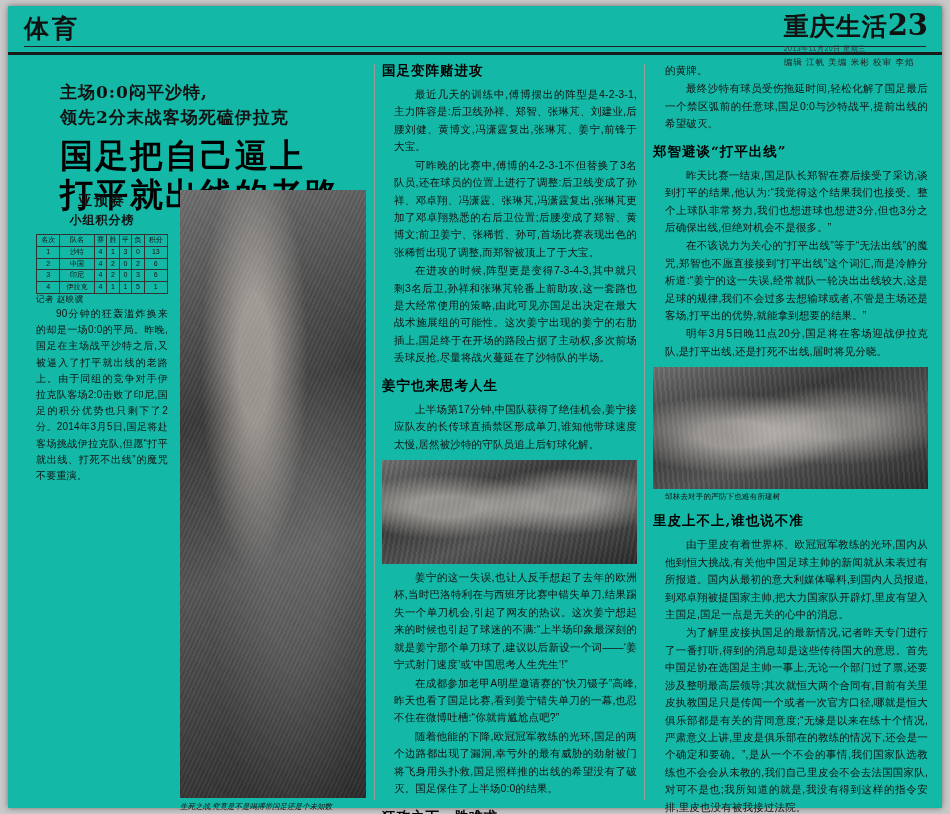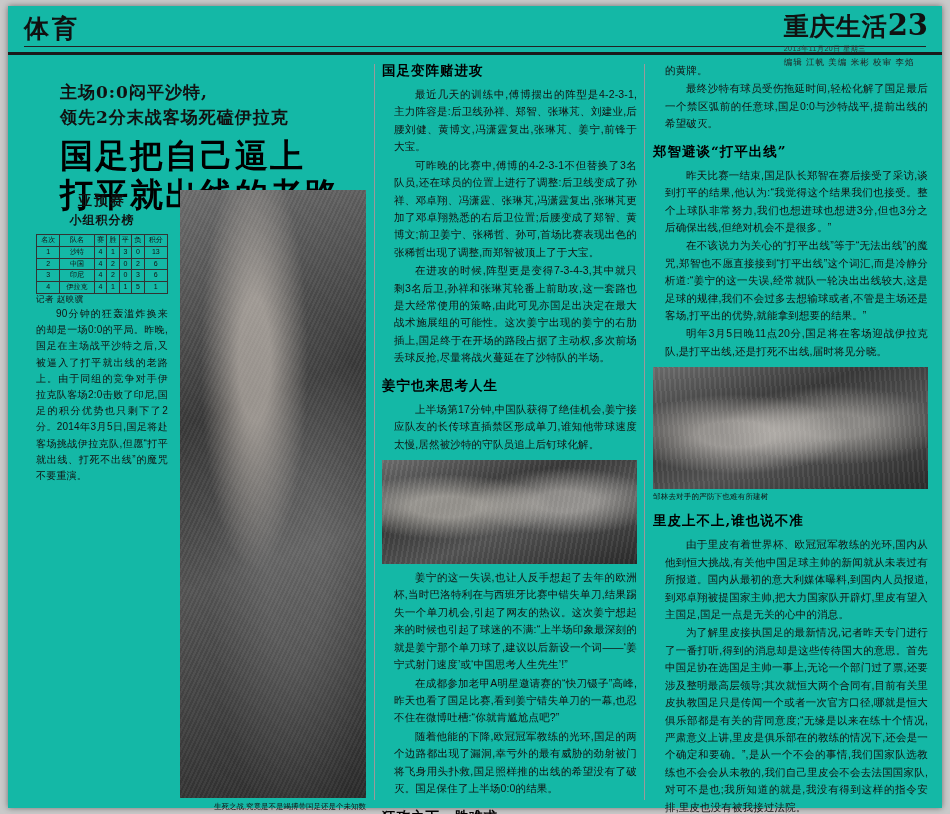--- a/index.html
+++ b/index.html
@@ -186,21 +186,22 @@
     background: #5d5d5d;
     overflow: hidden;
   }
   .photo-caption-main {
     position: absolute;
     left: 172px;
     top: 796px;
     width: 186px;
     font-size: 7.5px;
     color: #111;
-    text-align: right;
+    text-align: left;
+    font-style: italic;
   }
   
   .ph {
     position: relative;
     width: 100%;
     height: 100%;
     background: linear-gradient(160deg,#6f6f6f 0%,#3a3a3a 35%,#555 60%,#2b2b2b 100%);
   }
   .ph::after {
     content: "";
@@ -250,20 +251,21 @@
     margin: 7px 0 3px 0;
     overflow: hidden;
   }
   .inline-photo.tall { height: 122px; }
   .inline-caption {
     font-size: 7.5px;
     color: #111;
     text-align: left;
     margin-bottom: 5px;
     letter-spacing: 0.2px;
+    margin-left: 12px;
   }
 </style>
 </head>
 <body>
 
 <div class="page">
   <div class="paper">
 
     <div class="masthead">
       <div class="masthead-left">体育</div>

